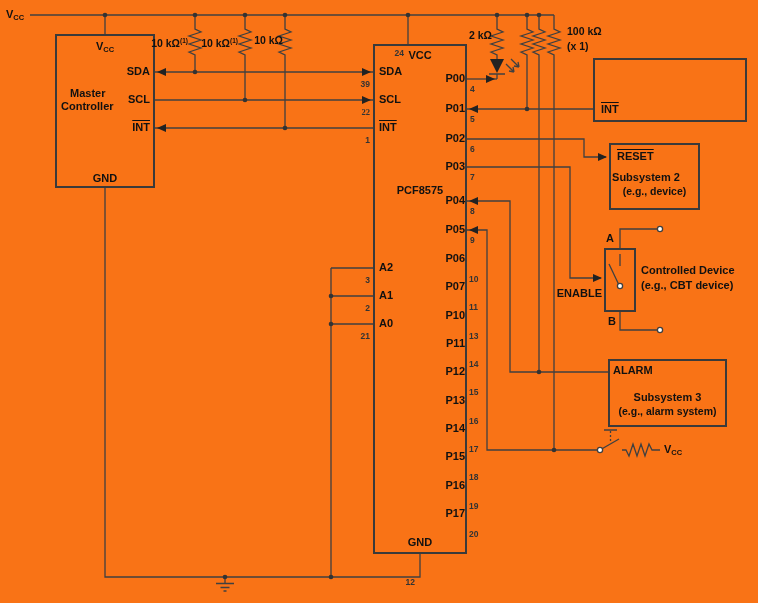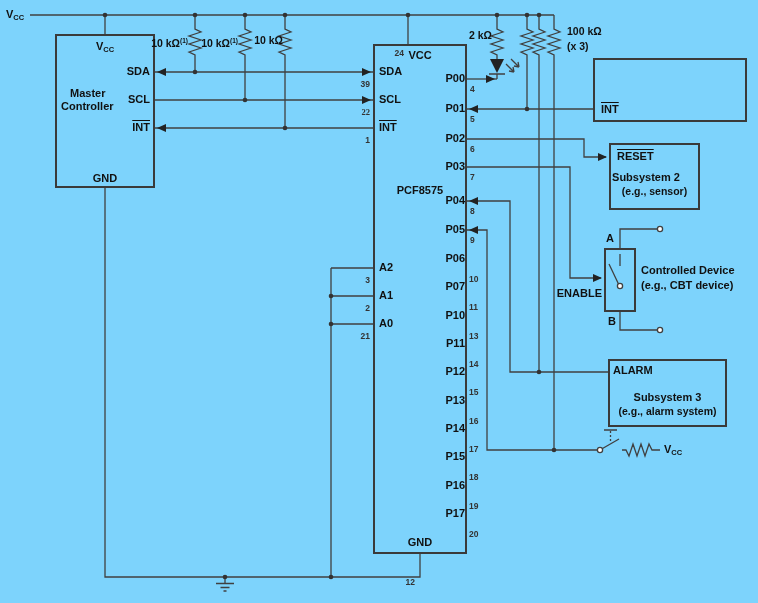--- a/index.html
+++ b/index.html
@@ -1,16 +1,16 @@
 <!DOCTYPE html>
 <html><head>
 <meta charset="utf-8">
 <style>
   html,body{margin:0;padding:0;background:#fff;}
-  #stage{position:relative;width:758px;height:603px;background:#7dd3fc;overflow:hidden;
+  #stage{position:relative;width:758px;height:603px;background:#f97316;overflow:hidden;
          font-family:"Liberation Sans",sans-serif;}
   .box{position:absolute;border:2px solid #3a3a3a;box-sizing:border-box;background:transparent;z-index:1;}
   #wires{position:absolute;left:0;top:0;z-index:2;pointer-events:none;}
   .lbl{position:absolute;font-size:11px;font-weight:bold;color:#111;line-height:13px;z-index:4;white-space:nowrap;}
   .sm{font-size:10.5px;}
   .pin{position:absolute;font-size:8.5px;font-weight:bold;color:#333;line-height:10px;z-index:4;white-space:nowrap;margin-top:20px;}
   .r{text-align:right;}
   .c{text-align:center;}
   .ovl{text-decoration:overline;}
   .sub{font-size:7.5px;vertical-align:-2px;}
@@ -178,27 +178,27 @@
   <span class="pin" style="left:469px;top:339px;">14</span>
   <span class="pin" style="left:469px;top:367px;">15</span>
   <span class="pin" style="left:469px;top:396px;">16</span>
   <span class="pin" style="left:469px;top:424px;">17</span>
   <span class="pin" style="left:469px;top:452px;">18</span>
   <span class="pin" style="left:469px;top:481px;">19</span>
   <span class="pin" style="left:469px;top:509px;">20</span>
 
   <span class="lbl sm r" style="left:450px;top:29px;width:42px;">2 kΩ</span>
   <span class="lbl sm" style="left:567px;top:25px;">100 kΩ</span>
-  <span class="lbl sm" style="left:567px;top:40px;">(x 3)</span>
+  <span class="lbl sm" style="left:567px;top:40px;">(x 1)</span>
 
   <span class="lbl" style="left:601px;top:103px;"><span class="ovl">INT</span></span>
 
   <span class="lbl" style="left:617px;top:150px;"><span class="ovl">RESET</span></span>
   <span class="lbl c" style="left:609px;top:171px;width:74px;">Subsystem 2</span>
-  <span class="lbl sm c" style="left:609px;top:185px;width:91px;">(e.g., sensor)</span>
+  <span class="lbl sm c" style="left:609px;top:185px;width:91px;">(e.g., device)</span>
 
   <span class="lbl" style="left:606px;top:232px;">A</span>
   <span class="lbl" style="left:608px;top:315px;">B</span>
   <span class="lbl" style="left:641px;top:264px;">Controlled Device</span>
   <span class="lbl" style="left:641px;top:279px;">(e.g., CBT device)</span>
   <span class="lbl r" style="left:544px;top:287px;width:58px;">ENABLE</span>
 
   <span class="lbl" style="left:613px;top:364px;">ALARM</span>
   <span class="lbl c" style="left:608px;top:391px;width:119px;">Subsystem 3</span>
   <span class="lbl sm c" style="left:608px;top:405px;width:119px;">(e.g., alarm system)</span>

